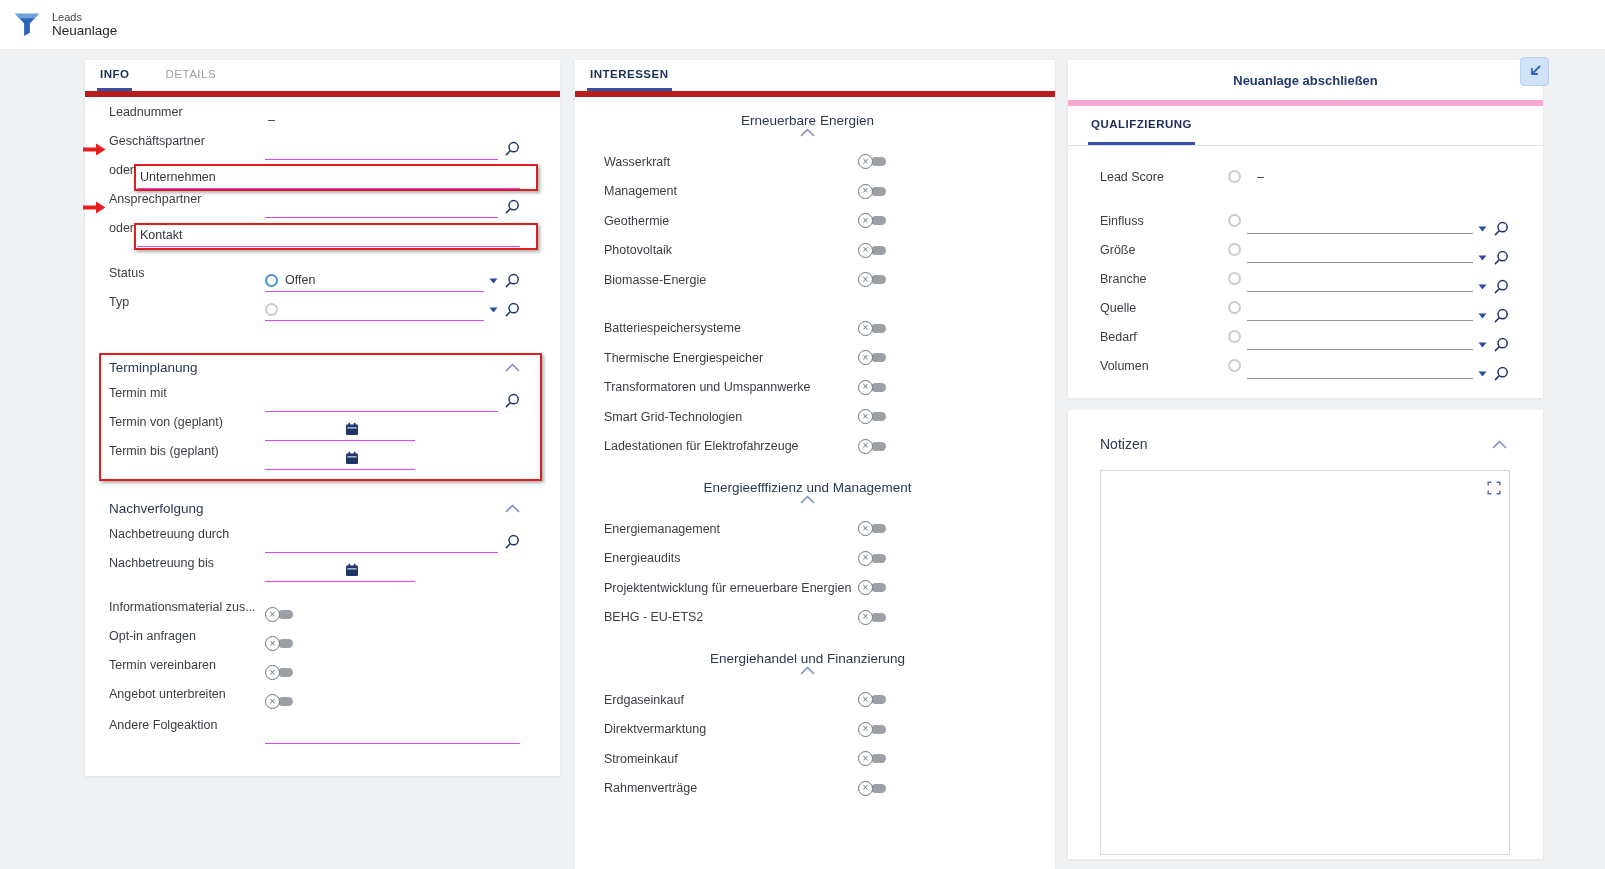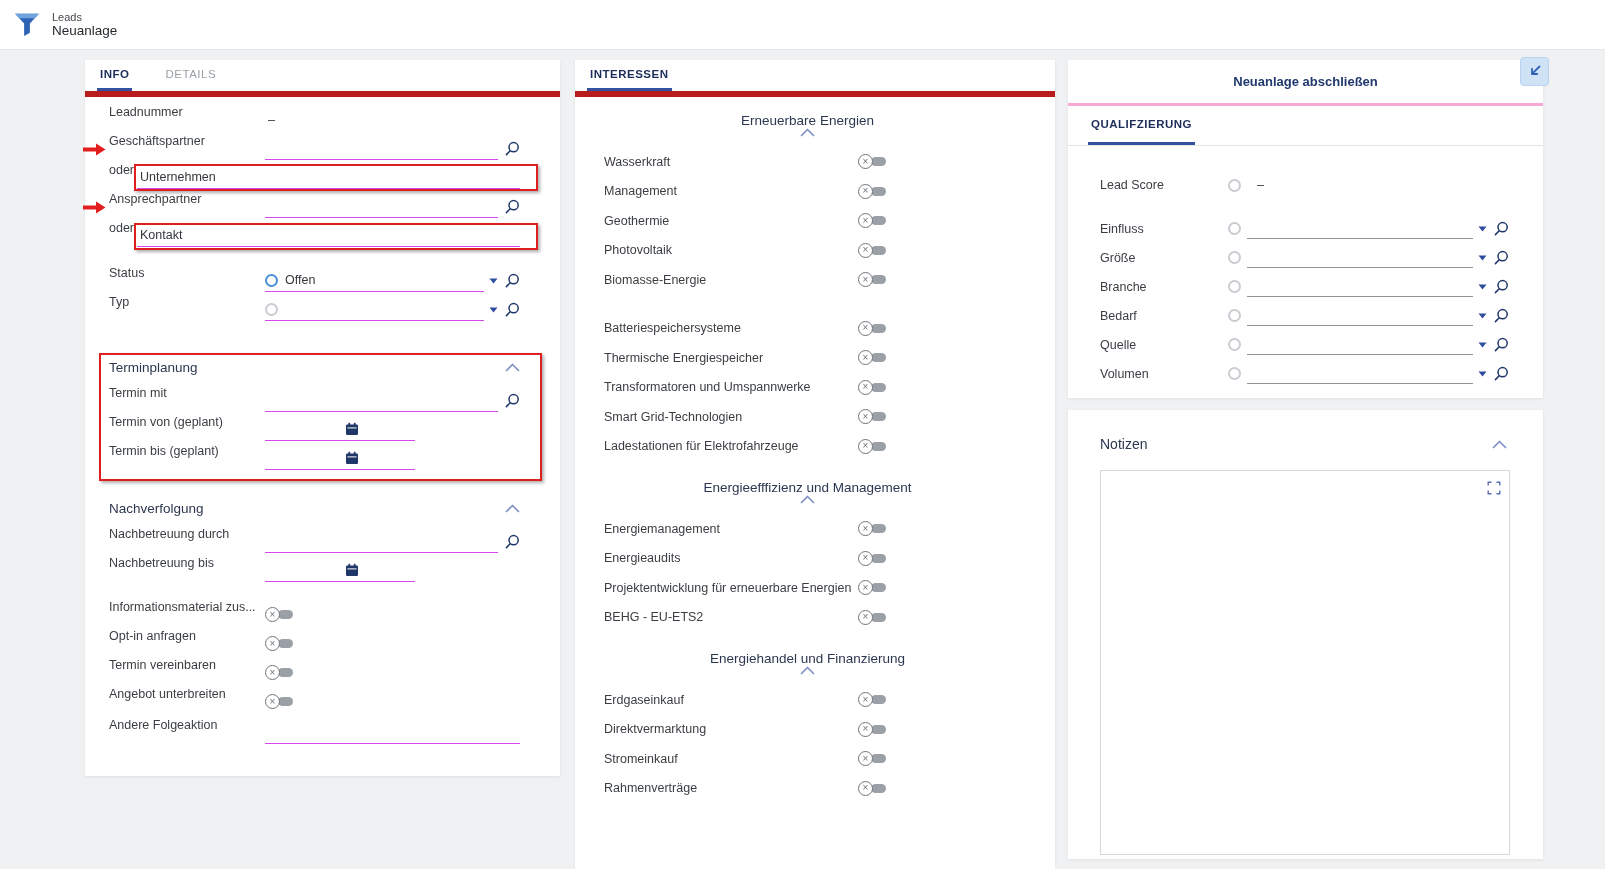--- a/index.html
+++ b/index.html
@@ -63,27 +63,27 @@
   
   .mid-content { padding:16px 30px 0 15px; }
   .isec { margin-bottom:19px; }
   .isec-head { display:flex; justify-content:space-between; align-items:center; height:24px;
                margin-bottom:10px; cursor:pointer;flex-direction:column; }
   .isec-title { font-size:13.5px; color:#2c3750; }
   .irow { display:flex; align-items:center; height:29.5px; padding-left:14px; }
   .ilbl { width:254px; flex:none; font-size:12.5px; white-space:nowrap; color:#3a3e43; }
 
   
-  .action-row { height:46px; border-bottom:3px solid #f9a8d4; display:flex; align-items:center;
+  .action-row { height:46px; border-bottom:6px solid #f9a8d4; display:flex; align-items:center;
                 justify-content:center; font-weight:bold; font-size:13px; color:#21396e; cursor:pointer; }
   .qual-tabbar { display:flex; align-items:stretch; height:40px; border-bottom:1px solid #e3e3e3; padding-left:20px; }
   .qual-tab { display:flex; align-items:center; padding:0 3px; font-size:11.5px; font-weight:bold;
               letter-spacing:.5px; color:#1c2d5a; border-bottom:3px solid #33519e; cursor:pointer; }
   .qual-fields { padding:24px 34px 0 32px; font-size:12.5px; }
-  .qrow { display:flex; align-items:center; height:29px; }
+  .qrow { display:flex; height:29px; }
   .qrow.lead { height:30px; margin-bottom:14px; }
   .qlbl { width:128px; flex:none; color:#3a3e43; }
   .qrow .circ { margin-right:6px; }
   .quline { flex:1; border-bottom:1px solid #8f9499; height:20px; min-width:0; }
   .ls-val { margin-left:10px; }
 
   
   .notes-panel { position:absolute; }
   .notes-head { display:flex; justify-content:space-between; align-items:center; padding:26px 36px 0 32px; }
   .notes-title { font-size:14px; color:#2c3750; }
@@ -574,37 +574,37 @@
             </svg>
           </span>
           <span class="icon mag-ic">
             <svg width="15" height="15" viewBox="0 0 15 15">
               <circle cx="8.6" cy="6.2" r="4.6" fill="none" stroke="#1e3668" stroke-width="1.5"></circle>
               <line x1="5.2" y1="9.8" x2="1.4" y2="13.6" stroke="#1e3668" stroke-width="1.5" stroke-linecap="round"></line>
             </svg>
           </span>
         </div>
         <div class="qrow">
-          <span class="qlbl">Bedarf</span>
+          <span class="qlbl">Quelle</span>
           <span class="circ"></span>
           <span class="quline"></span>
           <span class="icon caret-ic">
             <svg width="9" height="6" viewBox="0 0 9 6">
               <path d="M0.5 0.5 L8.5 0.5 L4.5 5.5 Z" fill="#2e4d9e"></path>
             </svg>
           </span>
           <span class="icon mag-ic">
             <svg width="15" height="15" viewBox="0 0 15 15">
               <circle cx="8.6" cy="6.2" r="4.6" fill="none" stroke="#1e3668" stroke-width="1.5"></circle>
               <line x1="5.2" y1="9.8" x2="1.4" y2="13.6" stroke="#1e3668" stroke-width="1.5" stroke-linecap="round"></line>
             </svg>
           </span>
         </div>
         <div class="qrow">
-          <span class="qlbl">Quelle</span>
+          <span class="qlbl">Bedarf</span>
           <span class="circ"></span>
           <span class="quline"></span>
           <span class="icon caret-ic">
             <svg width="9" height="6" viewBox="0 0 9 6">
               <path d="M0.5 0.5 L8.5 0.5 L4.5 5.5 Z" fill="#2e4d9e"></path>
             </svg>
           </span>
           <span class="icon mag-ic">
             <svg width="15" height="15" viewBox="0 0 15 15">
               <circle cx="8.6" cy="6.2" r="4.6" fill="none" stroke="#1e3668" stroke-width="1.5"></circle>

